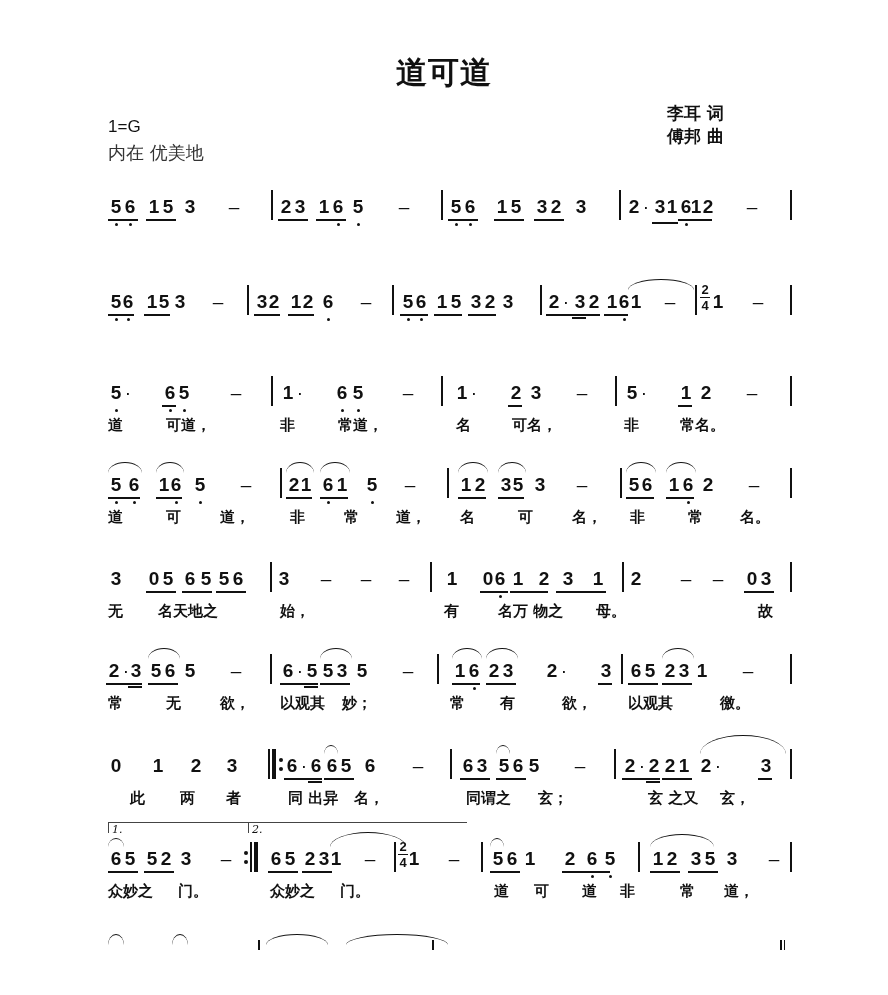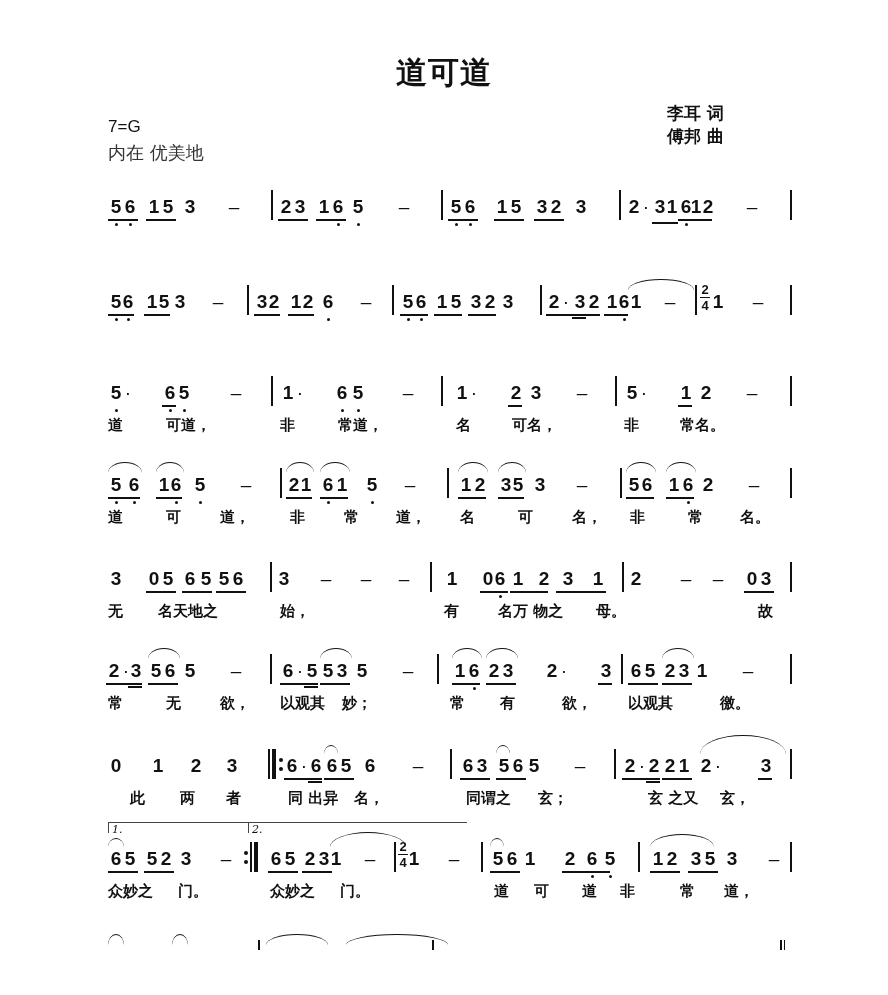--- a/index.html
+++ b/index.html
@@ -19,21 +19,21 @@
   .ly { position:absolute; font-family:"DejaVu Sans", sans-serif; font-weight:bold; font-size:15px; }
   .ts { position:absolute; top:-8px; font-weight:bold; font-size:13px; line-height:13px; text-align:center; width:10px; }
   .ts hr { margin:1px 0; border:0; border-top:1.5px solid #111; }
   .volta { position:absolute; border-top:1.5px solid #444; border-left:1.5px solid #444; height:10px; }
   .volta span { position:absolute; left:3px; top:0px; font-size:11px; font-style:italic; font-family:"DejaVu Serif", serif; }
 </style>
 </head>
 <body>
 
 <div class="title">道可道</div>
-<div class="key">7=G</div>
+<div class="key">1=G</div>
 <div class="tempo">内在  优美地</div>
 <div class="credits">
   <div>李耳 词</div>
   <div>傅邦 曲</div>
 </div>
 
 <div id="score">
     <div class="line" style="top: 196px;">
       <span class="n" style="left: 110px;">5</span>
       <span class="dot" style="left: 115px; top: 27px;"></span>

